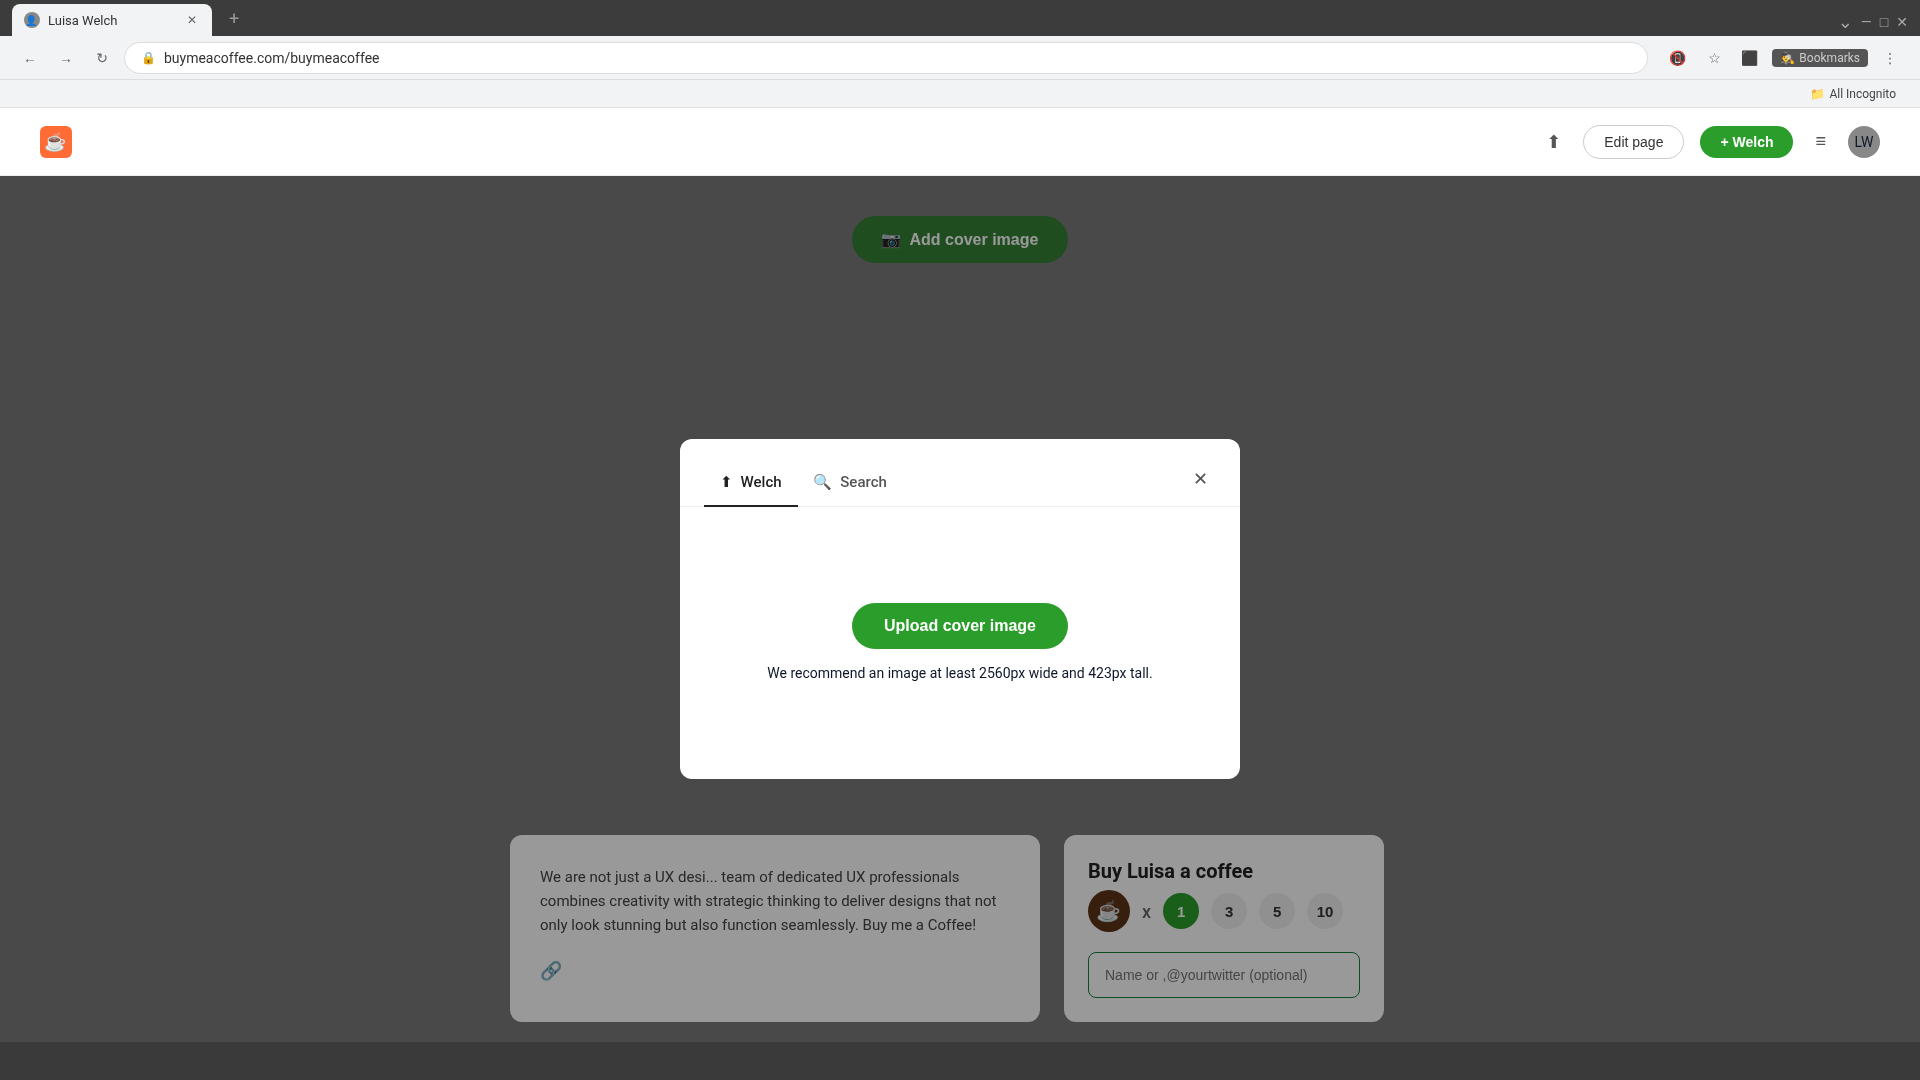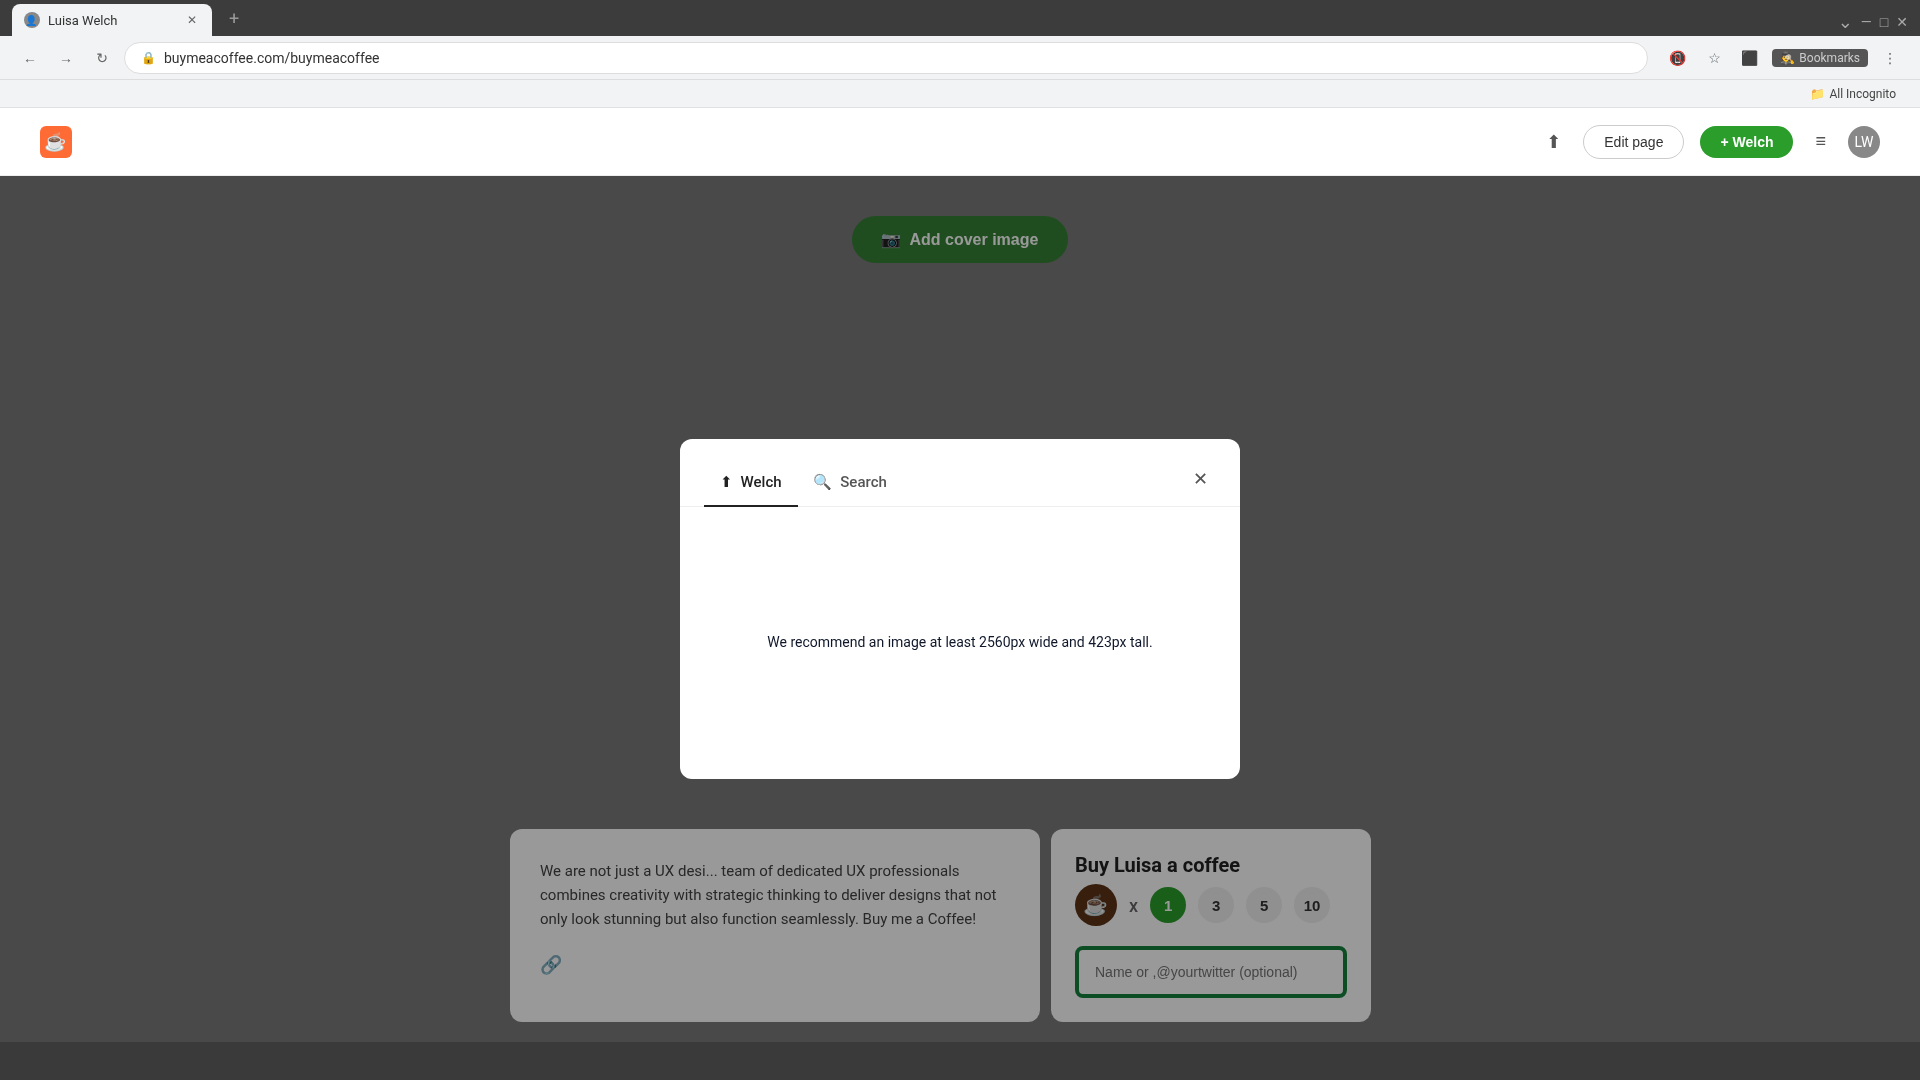--- a/index.html
+++ b/index.html
@@ -203,21 +203,21 @@
       background: none; border: none;
       font-size: 18px; color: #555; cursor: pointer;
       padding: 6px;
     }
     .avatar {
       width: 32px; height: 32px;
       border-radius: 50%;
       background: #888;
       overflow: hidden;
       display: flex; align-items: center; justify-content: center;
-      color: #ffffff; font-size: 14px;
+      color: #0f172a; font-size: 14px;
     }
 
     
     .page-bg {
       background: #7a7a7a;
       width: 100%;
       height: calc(100% - 68px);
       display: flex;
       flex-direction: column;
       align-items: center;
@@ -237,21 +237,21 @@
       cursor: pointer;
       display: flex;
       align-items: center;
       gap: 8px;
       margin-bottom: 20px;
     }
 
     
     .page-body {
       display: flex;
-      gap: 11px;
+      gap: 24px;
       width: 900px;
       position: absolute;
       bottom: 20px;
       left: 50%;
       transform: translateX(-50%);
     }
     .page-bio {
       background: white;
       border-radius: 12px;
       padding: 30px;
@@ -311,21 +311,21 @@
       background: #2a9d2a;
       color: white;
     }
     .qty-btn.unselected {
       background: #f0f0f0;
       color: #333;
     }
     .name-input {
       width: 100%;
       padding: 14px 16px;
-      border: 4px solid #15803d;
+      border: 1px solid #15803d;
       border-radius: 8px;
       font-size: 14px;
       color: #999;
     }
 
     
     .modal-overlay {
       position: absolute;
       top: 0; left: 0; right: 0; bottom: 0;
       background: rgba(0,0,0,0.4);
@@ -521,18 +521,19 @@
             <span>Welch</span>
           </div>
           <div class="modal-tab">
             <span>🔍</span>
             <span>Search</span>
           </div>
           <button class="modal-close">✕</button>
         </div>
 
         <div class="modal-body">
+          <button class="upload-cover-btn">Upload cover image</button>
           <p class="upload-hint">We recommend an image at least 2560px wide and 423px tall.</p>
         </div>
       </div>
     </div>
   </div>
 </div>
 
 </body></html>

